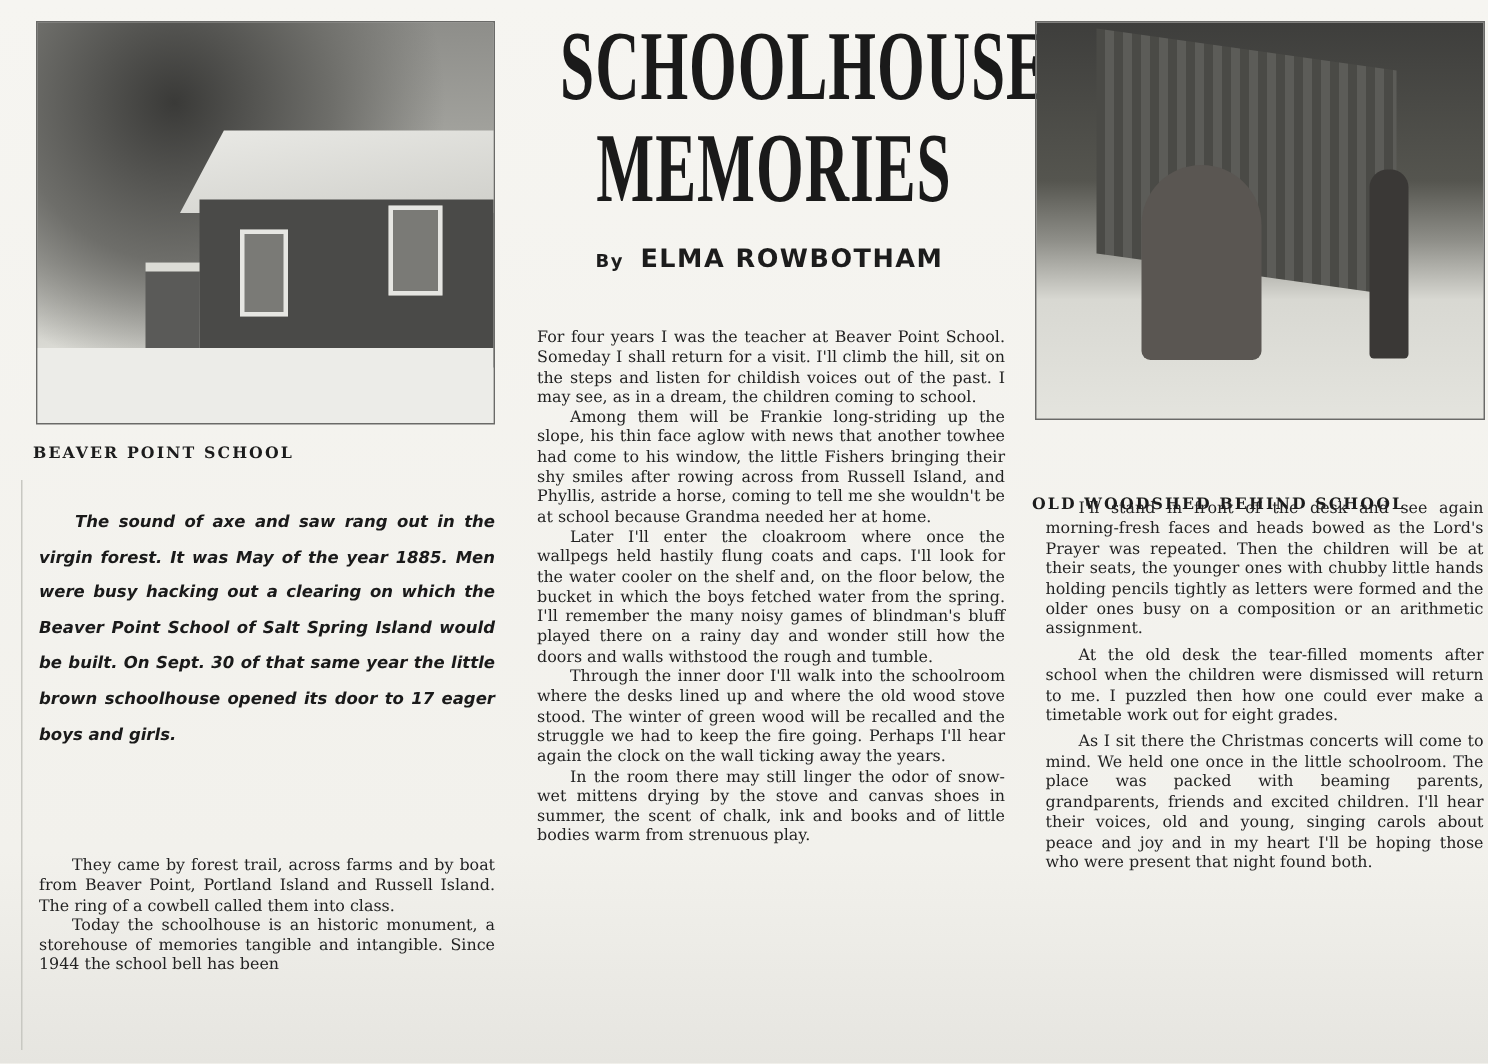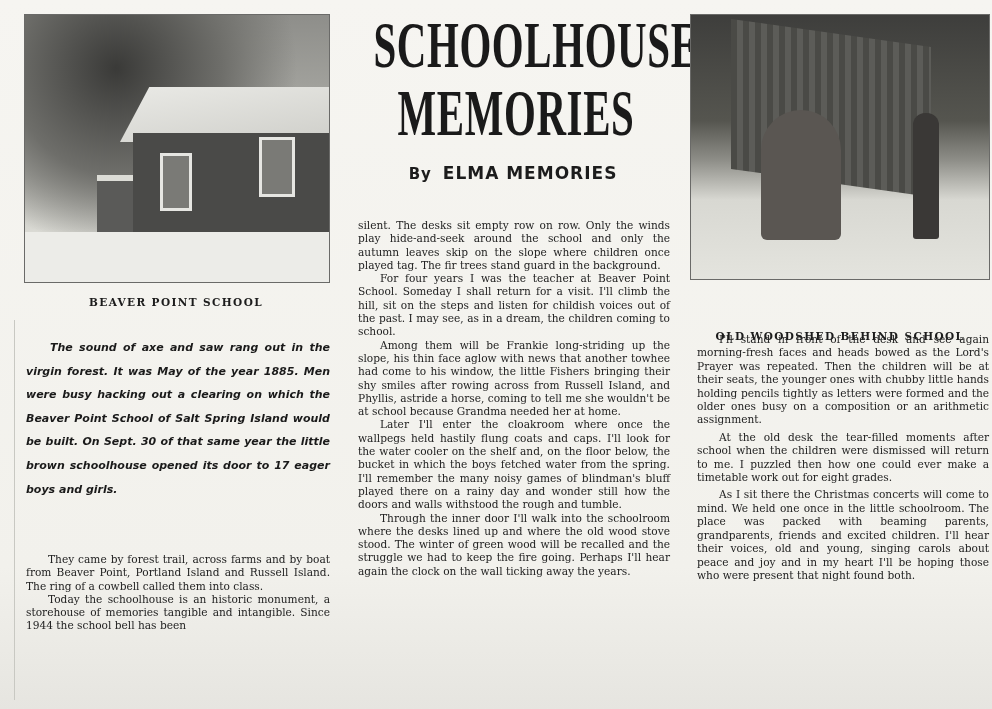--- a/index.html
+++ b/index.html
@@ -38,53 +38,53 @@
     background:
       linear-gradient(180deg, #3e3e3c 0%, #55554f 40%, #8e8e88 55%, #d8d8d2 70%, #e4e4de 100%);
   }
   .photo-right .shed { position: absolute; left: 40px; top: 18px; width: 200px; height: 150px;
     background: repeating-linear-gradient(90deg, #4a4a46 0 6px, #5c5c58 6px 12px); transform: skewY(8deg); }
   .photo-right .person { position: absolute; left: 70px; top: 95px; width: 80px; height: 130px; background: #5a5652; border-radius: 40px 40px 6px 6px; }
   .photo-right .child { position: absolute; left: 222px; top: 98px; width: 26px; height: 126px; background: #3a3836; border-radius: 12px 12px 3px 3px; }
 
   .caption {
     position: absolute; left: 0; width: 100%;
-    text-align: center; font-weight: bold; font-size: 10.5px; letter-spacing: 1.4px;
+    text-align: left; font-weight: bold; font-size: 10.5px; letter-spacing: 1.4px;
     font-family: "DejaVu Serif", serif;
   }
   .caption-left { top: 296px; }
   .caption-right { top: 294px; margin-top: 36px; }
 
   .title {
     position: absolute; left: 0; width: 100%; text-align: center;
     font-family: "Liberation Serif", serif; font-weight: bold;
     transform: scaleX(0.62); transform-origin: center;
     line-height: 1; letter-spacing: 1px; color: #1a1a1a;
   }
   .title-1 { top: 12px; font-size: 66px; left: -70px; width: 460px; }
   .title-2 { top: 80px; font-size: 66px; left: -70px; width: 460px; }
   .byline {
     position: absolute; top: 163px; left: 0; width: 100%; text-align: center;
     font-family: "DejaVu Sans", sans-serif; font-weight: bold; font-size: 17px; letter-spacing: 1px;
   }
-  .byline .by { font-size: 15px; margin-right: 4px; }
+  .byline .by { font-size: 12px; margin-right: 4px; }
 
   .lede {
     position: absolute; top: 336px; left: 4px; width: 304px;
     font-family: "DejaVu Sans", sans-serif; font-style: italic; font-weight: bold;
     font-size: 11px; line-height: 23.6px; color: #1a1a1a;
   }
   .lede p { margin: 0; text-indent: 24px; text-align: justify; }
 
   .body-text {
     position: absolute; font-size: 10.6px; line-height: 13.3px; color: #222;
     font-family: "DejaVu Serif", serif;
   }
   .body-text p { margin: 0; text-indent: 22px; text-align: justify; }
-  .body-left { left: 4px; top: 553px; width: 304px; }
+  .body-left { left: 4px; top: 571px; width: 304px; }
   .body-mid { left: 2px; top: 219px; width: 312px; }
   .body-right { left: 9px; top: 333px; width: 292px; line-height: 13.4px; }
   .body-right p + p { margin-top: 4px; }
   .flush p:first-child { text-indent: 0; }
   .rule { position: absolute; left: 14px; top: 320px; width: 1px; height: 380px; background: #c8c8c2; }
 </style>
 </head>
 <body>
 
 <div class="page">
@@ -109,29 +109,29 @@
       <p>They came by forest trail, across farms and by boat from Beaver Point, Portland Island and Russell Island. The ring of a cowbell called them into class.</p>
       <p>Today the schoolhouse is an historic monument, a storehouse of memories tangible and intangible. Since 1944 the school bell has been</p>
     </div>
   </div>
 
   <div class="col col-mid">
     <div class="title title-1">SCHOOLHOUSE</div>
     <div class="title title-2">MEMORIES</div>
     <div class="byline">
       <span class="by">By</span>
-      <span>ELMA MEMORIES</span>
+      <span>ELMA ROWBOTHAM</span>
     </div>
 
     <div class="body-text body-mid flush">
-      <p>silent. The desks sit empty row on row. Only the winds play hide-and-seek around the school and only the autumn leaves skip on the slope where children once played tag. The fir trees stand guard in the background.</p>
       <p>For four years I was the teacher at Beaver Point School. Someday I shall return for a visit. I'll climb the hill, sit on the steps and listen for childish voices out of the past. I may see, as in a dream, the children coming to school.</p>
       <p>Among them will be Frankie long-striding up the slope, his thin face aglow with news that another towhee had come to his window, the little Fishers bringing their shy smiles after rowing across from Russell Island, and Phyllis, astride a horse, coming to tell me she wouldn't be at school because Grandma needed her at home.</p>
       <p>Later I'll enter the cloakroom where once the wallpegs held hastily flung coats and caps. I'll look for the water cooler on the shelf and, on the floor below, the bucket in which the boys fetched water from the spring. I'll remember the many noisy games of blindman's bluff played there on a rainy day and wonder still how the doors and walls withstood the rough and tumble.</p>
       <p>Through the inner door I'll walk into the schoolroom where the desks lined up and where the old wood stove stood. The winter of green wood will be recalled and the struggle we had to keep the fire going. Perhaps I'll hear again the clock on the wall ticking away the years.</p>
+      <p>In the room there may still linger the odor of snow-wet mittens drying by the stove and canvas shoes in summer, the scent of chalk, ink and books and of little bodies warm from strenuous play.</p>
     </div>
   </div>
 
   <div class="col col-right">
     <div class="photo photo-right">
       <div class="shed"></div>
       <div class="person"></div>
       <div class="child"></div>
     </div>
     <div class="caption caption-right">OLD WOODSHED BEHIND SCHOOL</div>

